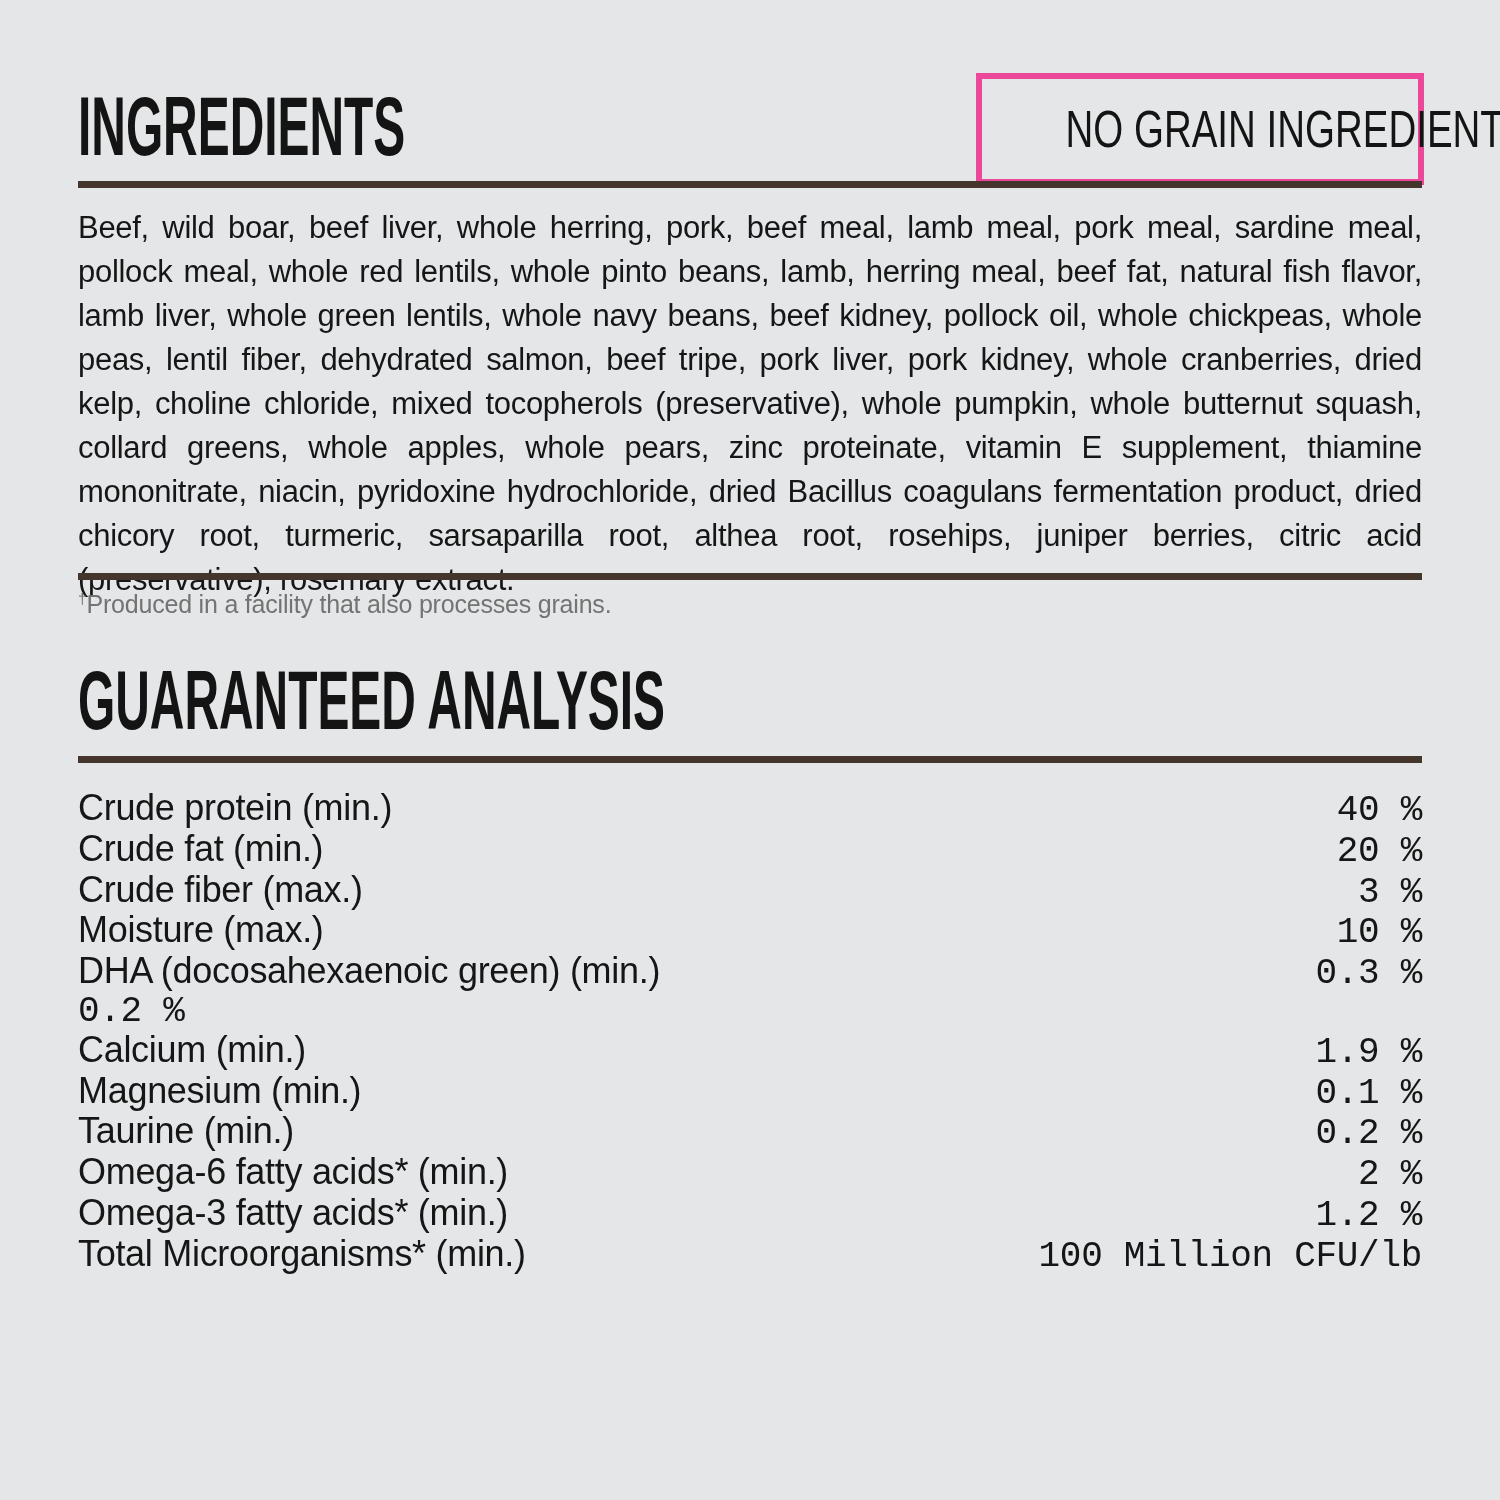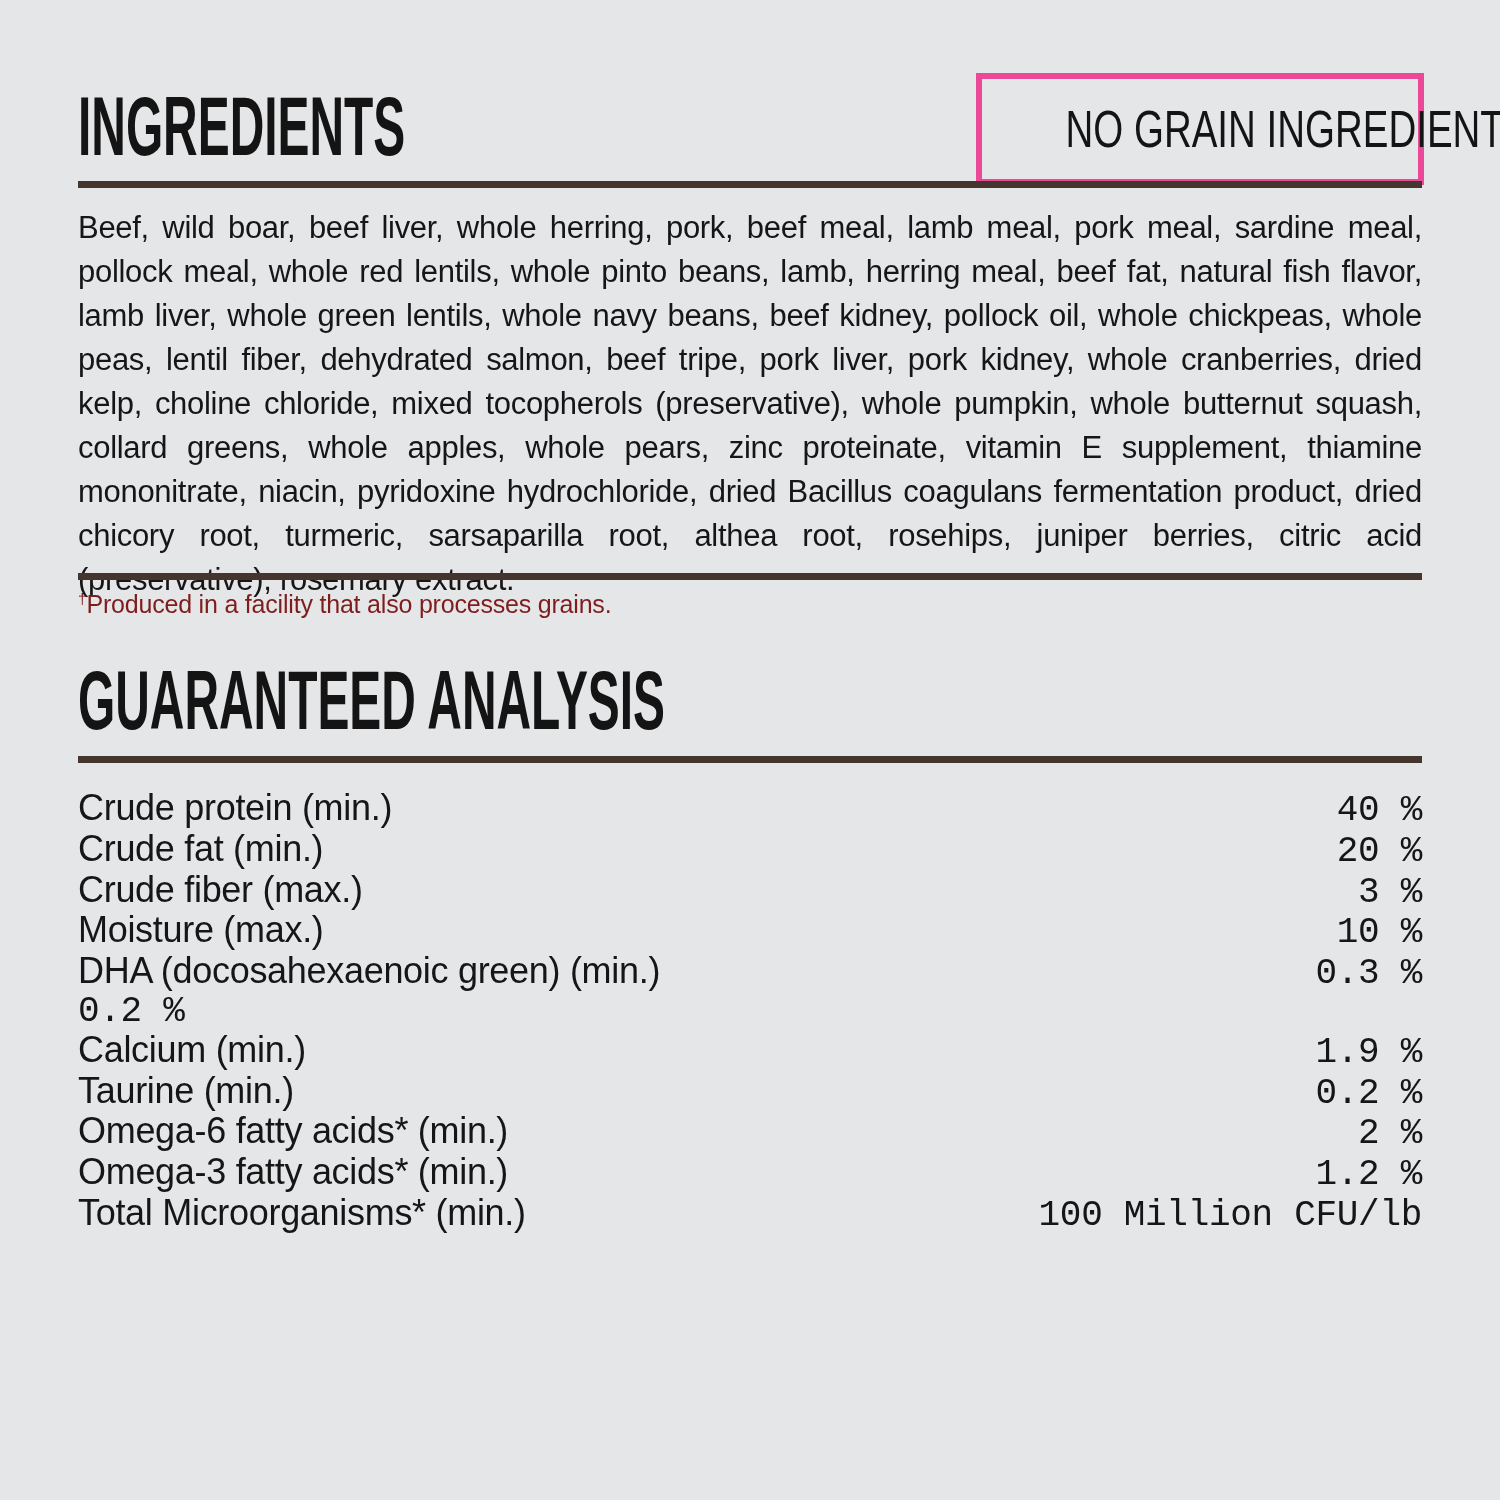--- a/index.html
+++ b/index.html
@@ -77,21 +77,21 @@
     text-align: justify;
     color: #161616;
   }
 
   .footnote {
     position: absolute;
     top: 588px;
     left: 78px;
     font-size: 25px;
     line-height: 32px;
-    color: #7f1d1d;
+    color: #737373;
     letter-spacing: -0.2px;
   }
   .footnote sup {
     font-size: 0.62em;
     vertical-align: super;
     line-height: 0;
   }
 
   .analysis-table {
     position: absolute;
@@ -154,20 +154,24 @@
     <span class="value">0.3 %</span>
   </div>
   <div class="analysis-row">
     <span class="value">0.2 %</span>
   </div>
   <div class="analysis-row">
     <span class="label">Calcium (min.)</span>
     <span class="value">1.9 %</span>
   </div>
   <div class="analysis-row">
+    <span class="label">Magnesium (min.)</span>
+    <span class="value">0.1 %</span>
+  </div>
+  <div class="analysis-row">
     <span class="label">Taurine (min.)</span>
     <span class="value">0.2 %</span>
   </div>
   <div class="analysis-row">
     <span class="label">Omega-6 fatty acids* (min.)</span>
     <span class="value">2 %</span>
   </div>
   <div class="analysis-row">
     <span class="label">Omega-3 fatty acids* (min.)</span>
     <span class="value">1.2 %</span>

